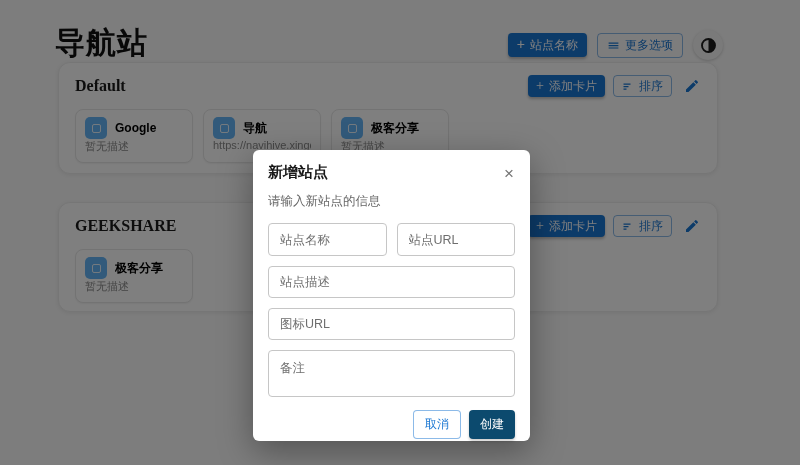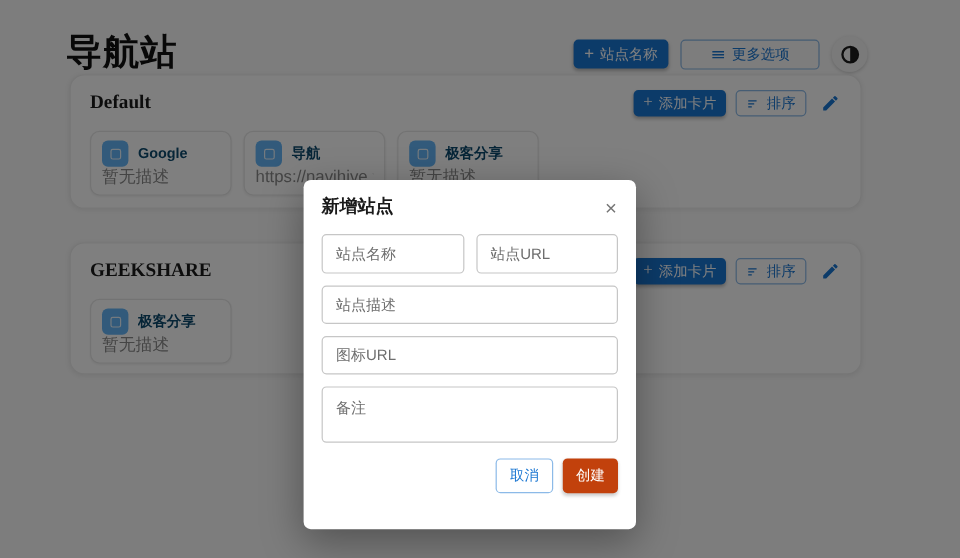--- a/index.html
+++ b/index.html
@@ -12,21 +12,21 @@
   
   .app-header { position:absolute; left:55px; top:23px; width:668px;
     display:flex; justify-content:space-between; align-items:flex-start; }
   .page-title { font-size:30px; font-weight:800; color:#111; letter-spacing:1px; }
   .header-actions { display:flex; align-items:center; gap:10px; margin-top:7px; }
   .btn { display:inline-flex; align-items:center; gap:5px; border-radius:4px;
     font-size:12px; cursor:pointer; font-family:inherit; line-height:1; white-space:nowrap; }
   .btn-contained { background:#1976d2; color:#fff; border:none; padding:6px 9px;
     box-shadow:0 2px 3px rgba(0,0,0,0.25); }
   .btn-outlined { background:transparent; color:#1976d2;
-    border:1px solid rgba(25,118,210,0.5); padding:5px 24px; }
+    border:1px solid rgba(25,118,210,0.5); padding:5px 9px; }
   .plus-glyph { font-size:14px; font-weight:400; line-height:0.8; }
   .icon-circle { width:30px; height:30px; border-radius:50%; background:#f4f4f4;
     border:none; display:flex; align-items:center; justify-content:center;
     box-shadow:0 1px 3px rgba(0,0,0,0.18); cursor:pointer; }
   
   .section { position:absolute; left:58px; width:660px; background:#fff;
     border:1px solid #ededed; border-radius:12px;
     box-shadow:0 1px 4px rgba(0,0,0,0.07); padding:12px 13px 0 16px; }
   #section-default { top:62px; height:112px; }
   #section-geekshare { top:202px; height:110px; }
@@ -40,23 +40,23 @@
     display:flex; align-items:center; }
   .cards { display:flex; gap:10px; margin-top:12px; }
   .card { width:118px; height:54px; background:#fff; border:1px solid #e7e7e7;
     border-radius:8px; box-shadow:0 1px 2px rgba(0,0,0,0.06);
     padding:7px 9px; cursor:pointer; overflow:hidden; }
   .card-top { display:flex; align-items:center; gap:8px; }
   .card-icon { width:22px; height:22px; border-radius:5px; background:#64b5f6;
     display:flex; align-items:center; justify-content:center; flex:none; }
   .card-glyph { width:9px; height:9px; border:1.5px solid rgba(255,255,255,0.85);
     border-radius:2px; }
-  .card-title { font-size:12px; font-weight:700; color:#0c4a6e;
+  .card-title { font-size:12px; font-weight:700; color:#000000;
     white-space:nowrap; overflow:hidden; }
-  .card-sub { margin-top:0; font-size:14px; color:#8a8a8a;
+  .card-sub { margin-top:0; font-size:11px; color:#8a8a8a;
     white-space:nowrap; overflow:hidden; }
   
   .overlay { position:absolute; inset:0; background:rgba(0,0,0,0.5); }
   .modal { position:absolute; left:253px; top:150px; width:277px; height:291px;
     background:#fff; border-radius:6px; box-shadow:0 10px 34px rgba(0,0,0,0.35);
     padding:13px 15px 10px; }
   .modal-header { display:flex; justify-content:space-between; align-items:flex-end; }
   .modal-title { font-size:15px; font-weight:700; color:#1a1a1a; }
   .modal-close { background:none; border:none; font-size:17px; color:#757575;
     line-height:1; cursor:pointer; padding:0 1px; }
@@ -65,21 +65,21 @@
   .field-row { display:flex; gap:10px; }
   .input { border:1px solid #c6c6c6; border-radius:4px; font-size:12.5px;
     color:#444; padding:0 11px; font-family:inherit; background:#fff; width:100%; }
   .input::placeholder { color:#6e6e6e; opacity:1; }
   .input-half { height:33px; flex:1; }
   .input-full { height:32px; }
   .textarea { height:47px; padding:9px 11px; resize:none; line-height:1.3; }
   .modal-actions { display:flex; justify-content:flex-end; gap:8px; margin-top:13px; }
   .btn-cancel { background:#fff; color:#1976d2; border:1px solid rgba(25,118,210,0.5);
     border-radius:4px; font-size:12px; padding:5px 11px; cursor:pointer; font-family:inherit; }
-  .btn-create { background:#c2410c; color:#fff; border:none; border-radius:4px;
+  .btn-create { background:#0c4a6e; color:#fff; border:none; border-radius:4px;
     font-size:12px; padding:5px 11px; cursor:pointer; font-family:inherit;
     box-shadow:0 2px 3px rgba(0,0,0,0.2); }
 </style>
 </head>
 <body>
 
 <div class="page">
 
   <div class="app-header">
     <h1 class="page-title">导航站</h1>
@@ -201,20 +201,21 @@
     </div>
   </div>
 
   <div class="overlay"></div>
 
   <div class="modal">
     <div class="modal-header">
       <div class="modal-title">新增站点</div>
       <button class="modal-close">×</button>
     </div>
+    <div class="modal-subtitle">请输入新站点的信息</div>
     <div class="modal-form">
       <div class="field-row">
         <input class="input input-half" type="text" placeholder="站点名称" style="">
         <input class="input input-half" type="text" placeholder="站点URL" style="">
       </div>
       <input class="input input-full" type="text" placeholder="站点描述" style="">
       <input class="input input-full" type="text" placeholder="图标URL" style="">
       <textarea class="input textarea" placeholder="备注" style=""></textarea>
     </div>
     <div class="modal-actions">

